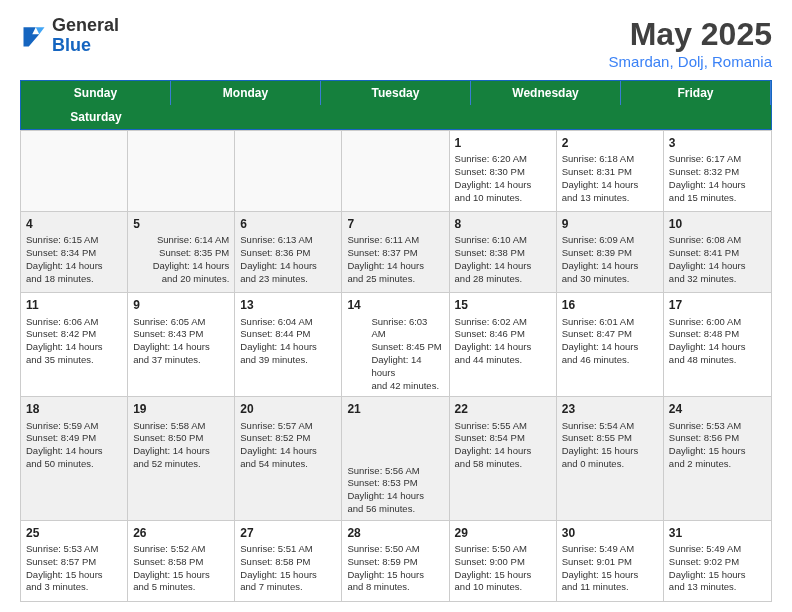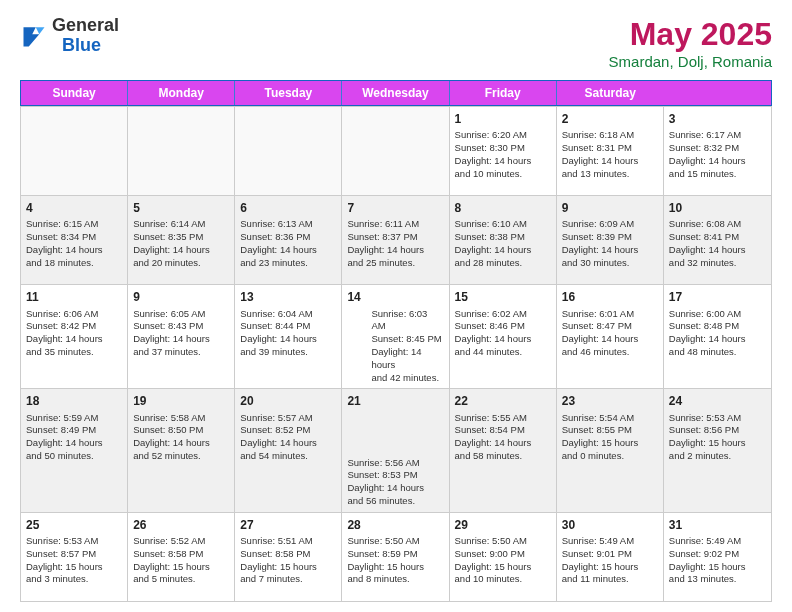--- a/index.html
+++ b/index.html
@@ -27,46 +27,46 @@
       display: flex;
       align-items: center;
       gap: 4px;
     }
     .logo-text {
       font-size: 18px;
       font-weight: bold;
       line-height: 1.1;
     }
     .logo-general { color: #333; }
-    .logo-blue { color: #1565c0; margin-left: 10px; }
+    .logo-blue { color: #1565c0; }
     .logo-icon {
       width: 28px;
       height: 28px;
     }
     .title-block {
       text-align: right;
     }
     .month-title {
       font-size: 32px;
       font-weight: bold;
-      color: #be185d;
+      color: #404040;
     }
     .location {
       font-size: 15px;
-      color: #15803d;
+      color: #3b82f6;
     }
     .calendar {
       flex: 1;
       display: flex;
       flex-direction: column;
     }
     .cal-header-row {
       display: grid;
-      grid-template-columns: repeat(7, 1fr);
-      background: #d946ef;
+      grid-template-columns: repeat(5, 1fr);
+      background: #15803d;
       border: 1px solid #1565c0;
     }
     .cal-header-cell {
       color: #fff;
       font-size: 12px;
       font-weight: bold;
       text-align: center;
       padding: 5px 2px;
       border-right: 1px solid #3a7bd5;
     }
@@ -173,21 +173,21 @@
         <div class="cal-week">
           <div class="cal-cell shaded">
             <div class="day-num">4</div>
             <div class="day-info" style="white-space: pre-line;">Sunrise: 6:15 AM
 Sunset: 8:34 PM
 Daylight: 14 hours
 and 18 minutes.</div>
           </div>
           <div class="cal-cell shaded">
             <div class="day-num">5</div>
-            <div class="day-info" style="white-space: pre-line;">Sunrise: 6:14 AM
+            <div class="day-info" style="white-space: pre-line; text-align: right;">Sunrise: 6:14 AM
 Sunset: 8:35 PM
 Daylight: 14 hours
 and 20 minutes.</div>
           </div>
           <div class="cal-cell shaded">
             <div class="day-num">6</div>
             <div class="day-info" style="white-space: pre-line;">Sunrise: 6:13 AM
 Sunset: 8:36 PM
 Daylight: 14 hours
 and 23 minutes.</div>

